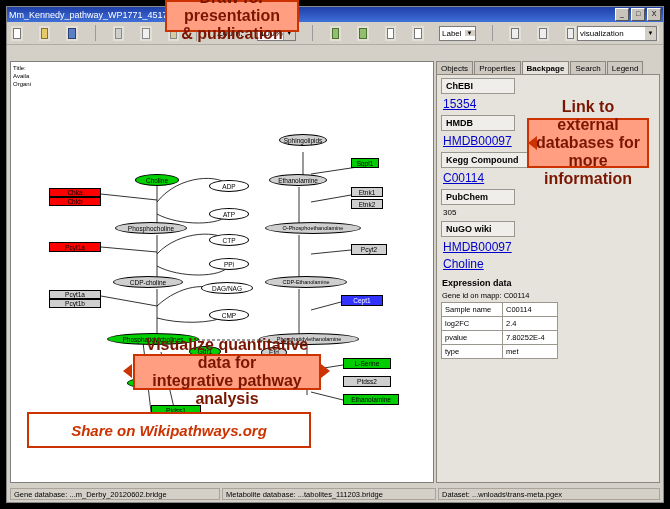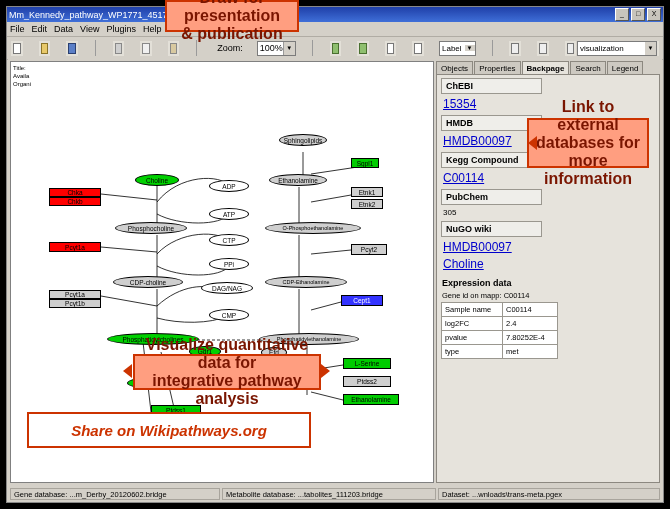--- a/index.html
+++ b/index.html
@@ -23,21 +23,21 @@
   .labelsel{width:46px;height:15px;font-size:8px;background:#fff;border:1px solid #7b7b7b;display:flex;align-items:center;padding-left:2px;box-sizing:border-box;}
   .vissel{position:absolute;right:6px;width:80px;height:15px;font-size:8px;background:#fff;border:1px solid #7b7b7b;display:flex;align-items:center;padding-left:2px;box-sizing:border-box;}
   
   .content{position:absolute;left:1px;top:52px;right:1px;bottom:17px;display:flex;background:#d4d0c8;}
   .canvaswrap{position:relative;width:424px;background:#fff;border:1px solid #808080;margin:2px;box-sizing:border-box;overflow:hidden;}
   .sidepanel{flex:1;margin:2px 2px 2px 0;display:flex;flex-direction:column;}
   .tabs{display:flex;font-size:8px;height:13px;}
   .tab{padding:1px 4px;background:#cdc9c1;border:1px solid #8c8880;border-bottom:none;margin-right:1px;line-height:11px;}
   .tab.active{background:#e6e3dc;font-weight:bold;}
   .panelbody{flex:1;background:#e6e3dc;border:1px solid #8c8880;overflow:hidden;position:relative;padding:3px 4px;box-sizing:border-box;}
-  .sect{background:#efeeea;border:1px solid #9a978f;font-weight:bold;font-size:9px;padding:2px 4px;width:101px;box-sizing:border-box;margin-top:4px;}
+  .sect{background:#efeeea;border:1px solid #9a978f;font-weight:bold;font-size:9px;padding:2px 4px;width:74px;box-sizing:border-box;margin-top:4px;}
   .sect:first-child{margin-top:0;}
   .lnk{color:#0000cc;text-decoration:underline;font-size:12px;margin:3px 0 0 2px;display:block;}
   .plain{font-size:8px;margin:3px 0 0 2px;display:block;color:#000;}
   .exptitle{font-weight:bold;font-size:9px;margin:7px 0 3px 1px;}
   .geneid{font-size:7.5px;margin:3px 0 2px 1px;}
   table.dt{border-collapse:collapse;font-size:7.5px;}
   table.dt td{border:1px solid #9a978f;background:#fff;padding:1px 3px;height:11px;}
   table.dt td.k{width:54px;}
   table.dt td.v{width:48px;}
   
@@ -68,28 +68,20 @@
 
   <div class="titlebar">
     <span class="ttl">Mm_Kennedy_pathway_WP1771_45176.gpml</span>
     <span class="tb-btns">
       <span class="tb-btn">_</span>
       <span class="tb-btn">□</span>
       <span class="tb-btn">X</span>
     </span>
   </div>
 
-  <div class="menubar">
-    <span>File</span>
-    <span>Edit</span>
-    <span>Data</span>
-    <span>View</span>
-    <span>Plugins</span>
-    <span>Help</span>
-  </div>
 
   <div class="toolbar">
     <span class="tbtn">
         <i style="background:#fff;border:1px solid #777;"></i>
       </span>
     <span class="tbtn">
         <i style="background:#e8c96a;border:1px solid #8a7328;"></i>
       </span>
     <span class="tbtn">
         <i style="background:#5b7fc7;border:1px solid #2b4070;"></i>

